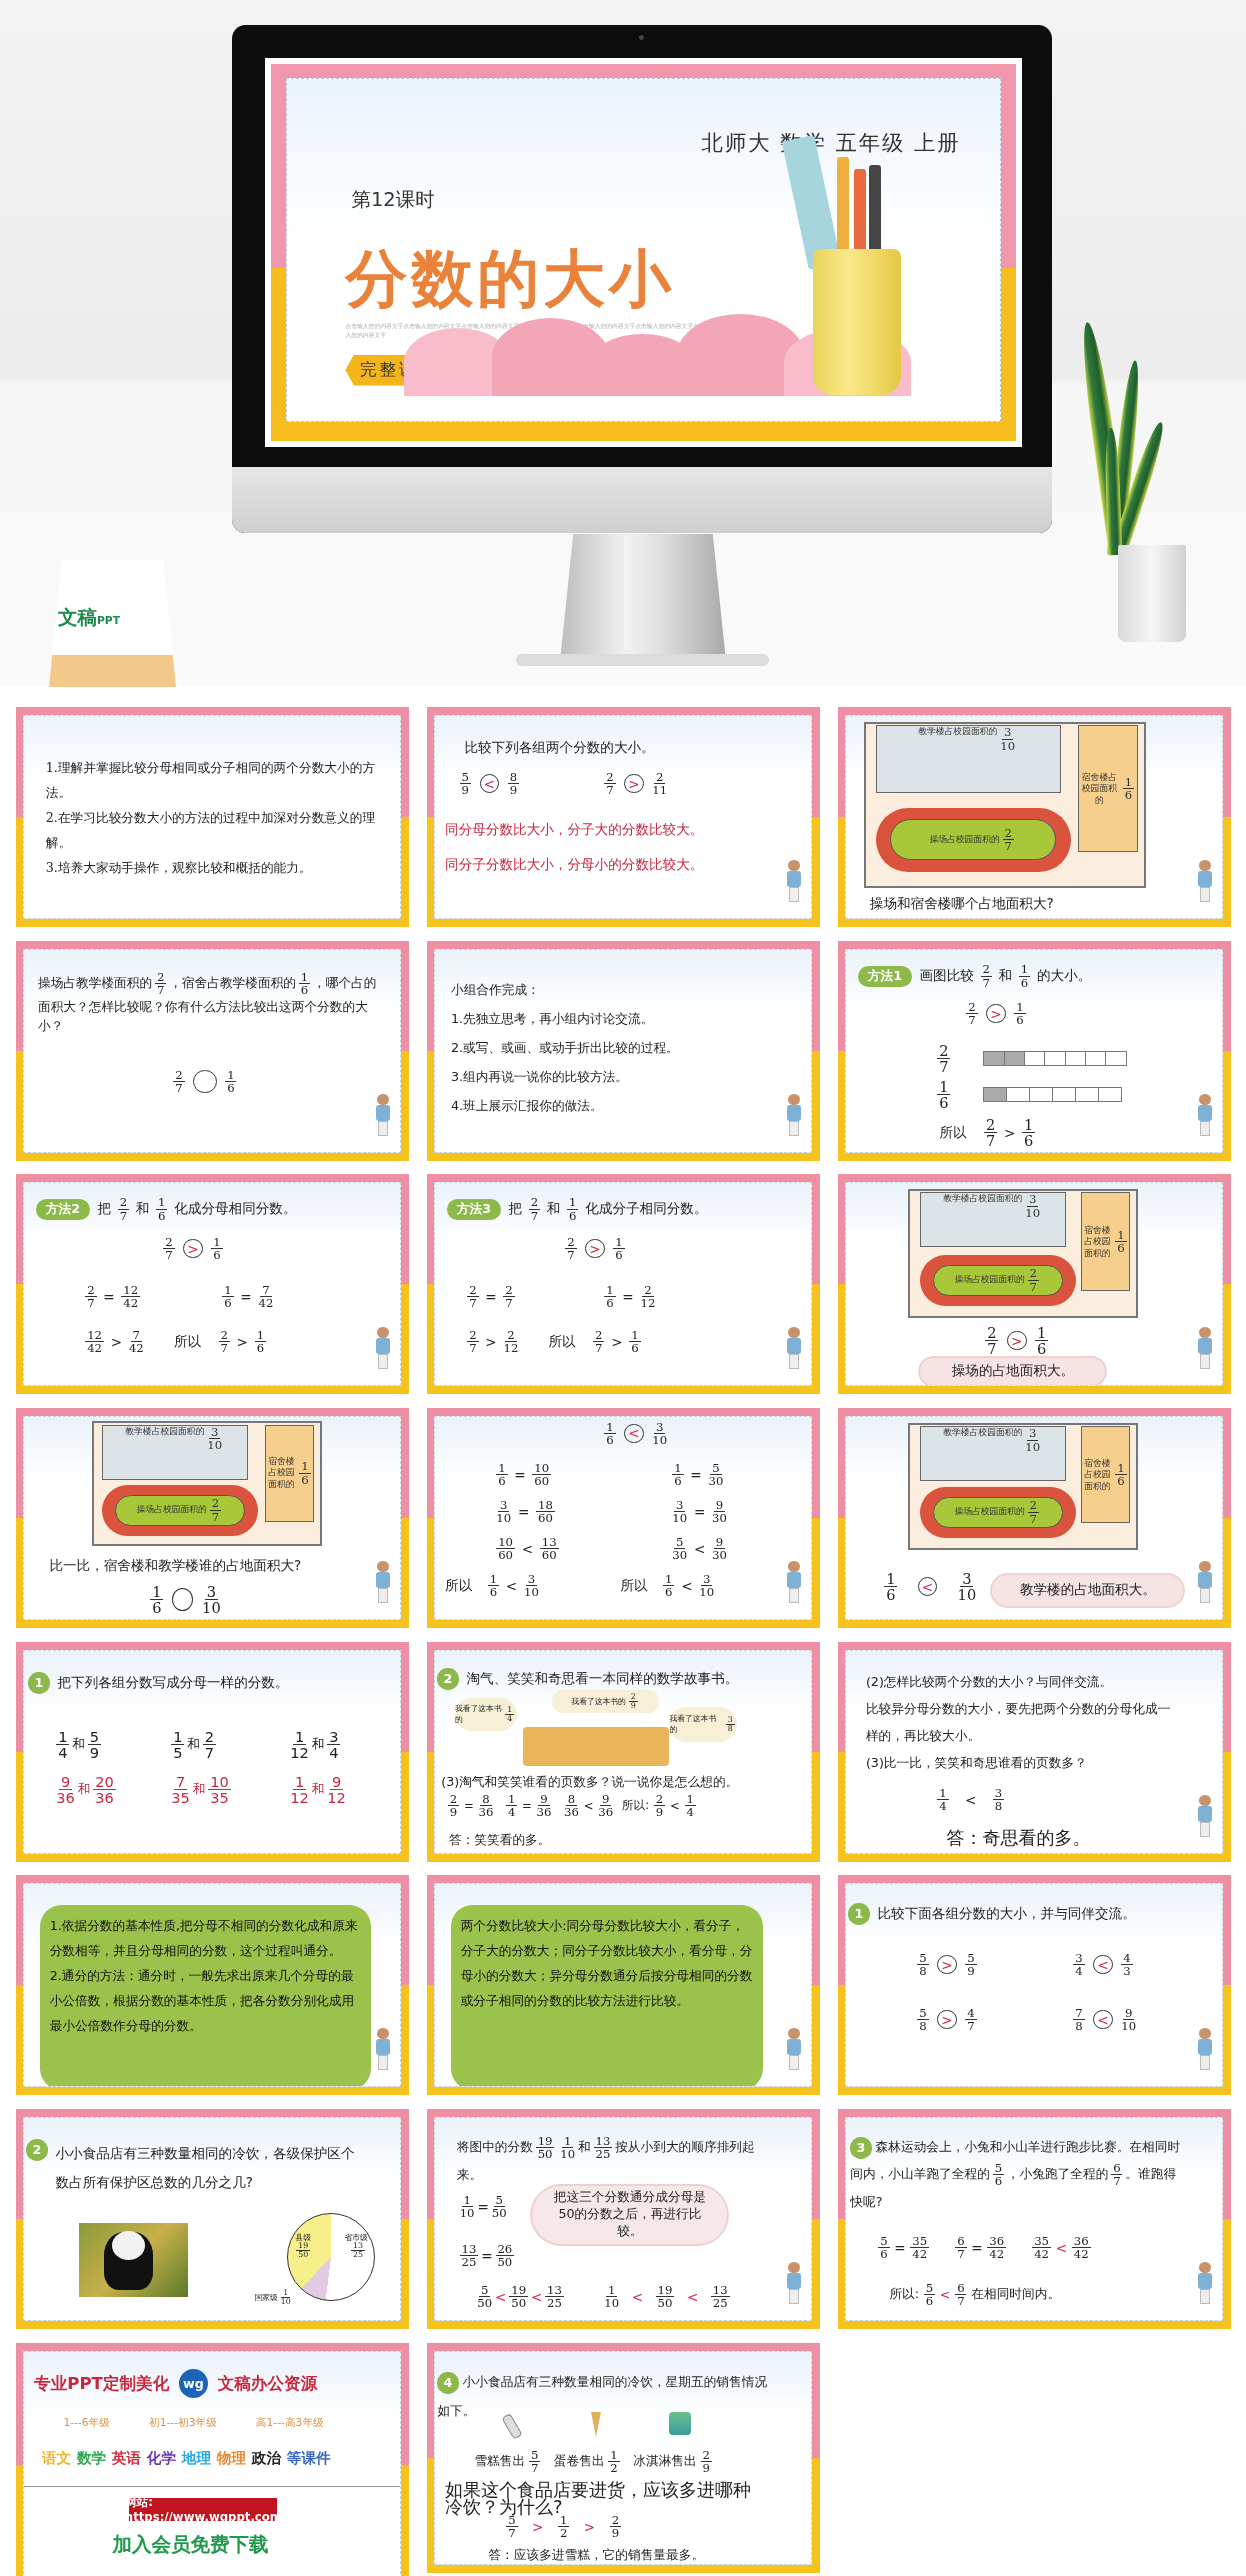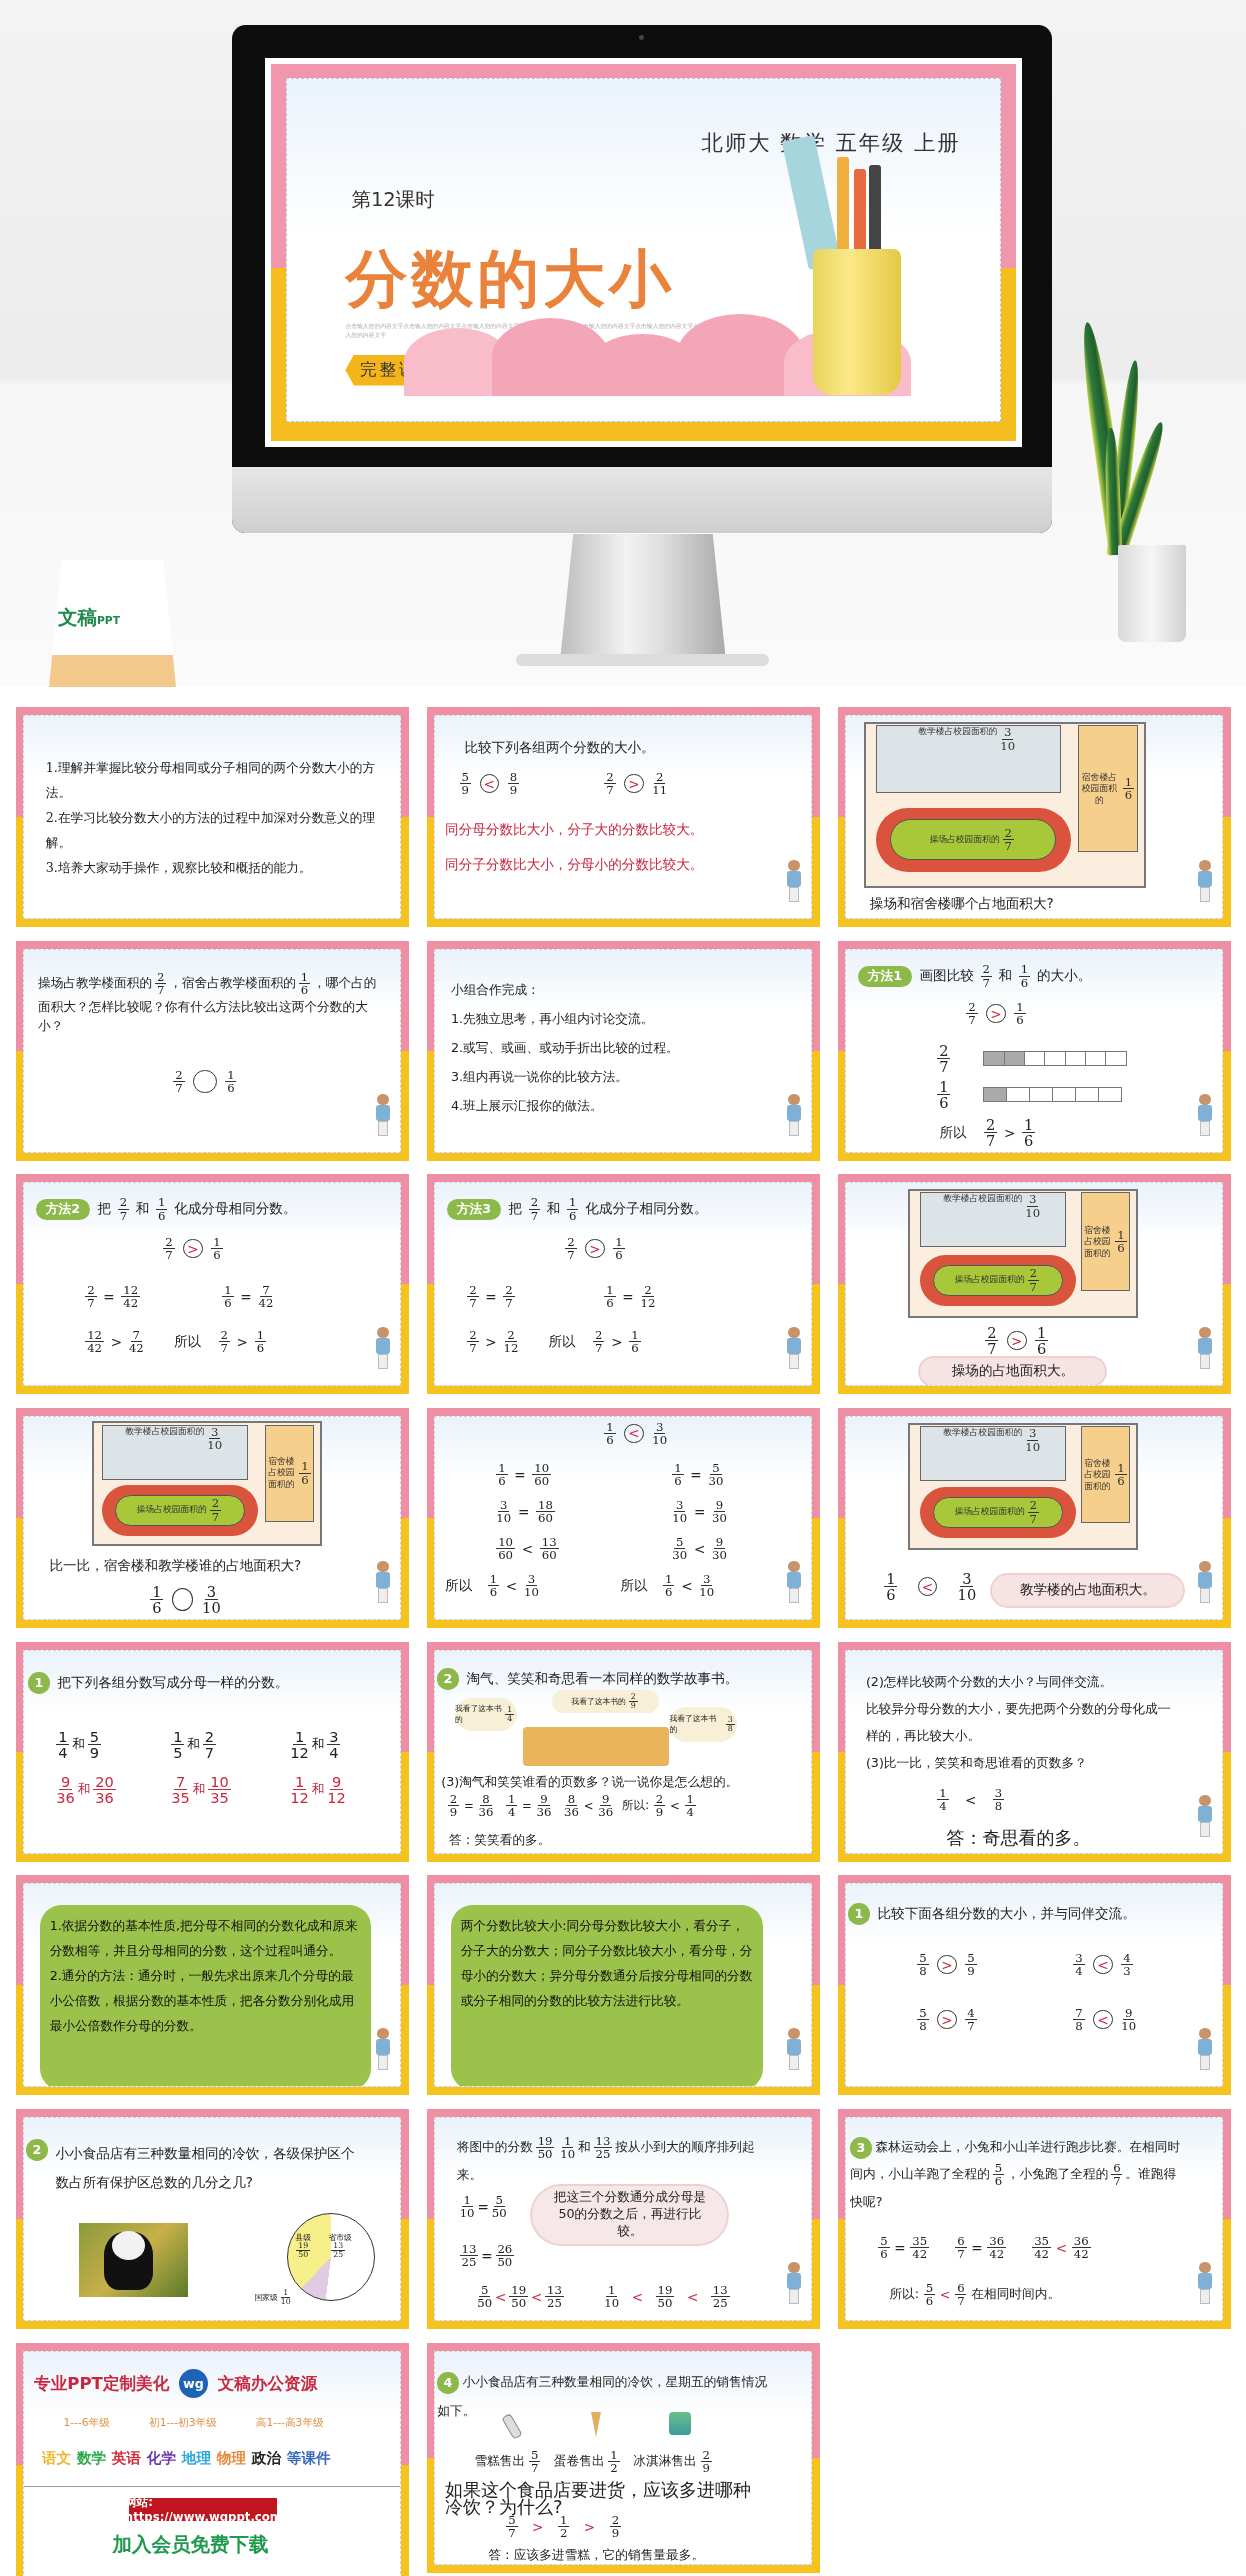--- a/index.html
+++ b/index.html
@@ -986,21 +986,21 @@
         </div>
   <div style="position:absolute;left:55px;top:105px;width:109px;height:74px;background:linear-gradient(135deg,#8a9a3a,#c8b04a 50%,#5a7a2a)">
     <div style="position:absolute;left:25px;top:9.7px;width:49px;height:58px;background:#111;border-radius:40% 40% 30% 30%"></div>
     <div style="position:absolute;left:33px;top:7.8px;width:33px;height:29px;background:#f2f2f2;border-radius:50%"></div>
   </div>
   <div style="position:absolute;left:263px;top:95px;width:88px;height:88px;border-radius:50%;border:1px solid #333;background:conic-gradient(#fff 0 52%,#e0cbe3 52% 62%,#f7ef8a 62% 100%)"></div>
   <div class="t" style="left:269px;top:115px;font-size:7.8px;line-height:1.2;text-align:center"><span>县级</span><br><span class="frac" style="font-size:7.8px">
             <span class="n">19</span>
             <span>50</span>
           </span></div>
-  <div class="t" style="left:304px;top:115px;font-size:7.8px;line-height:1.2;text-align:left"><span>省市级</span><br><span class="frac" style="font-size:7.8px">
+  <div class="t" style="left:320px;top:115px;font-size:7.8px;line-height:1.2;text-align:right"><span>省市级</span><br><span class="frac" style="font-size:7.8px">
             <span class="n">13</span>
             <span>25</span>
           </span></div>
   <div class="t" style="left:230px;top:171px;font-size:7.8px"><span>国家级</span><span class="frac" style="font-size:7.8px">
             <span class="n">1</span>
             <span>10</span>
           </span></div>
 </div>
     </div>
 

